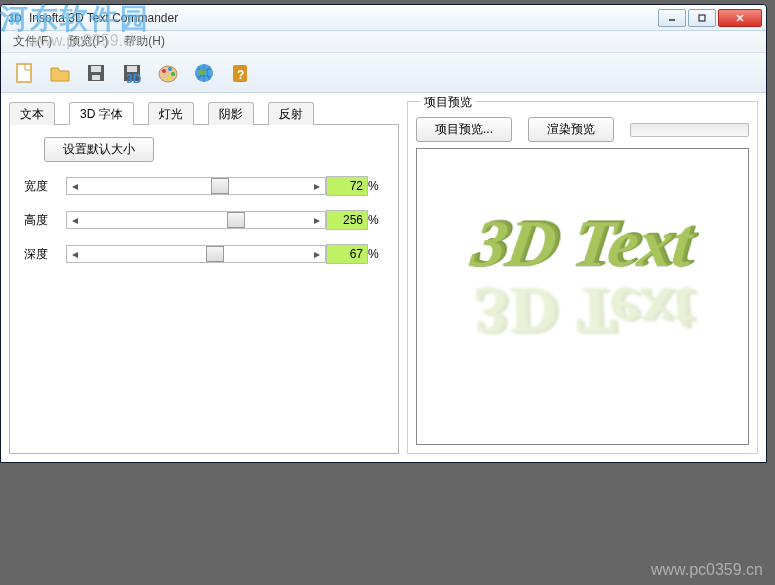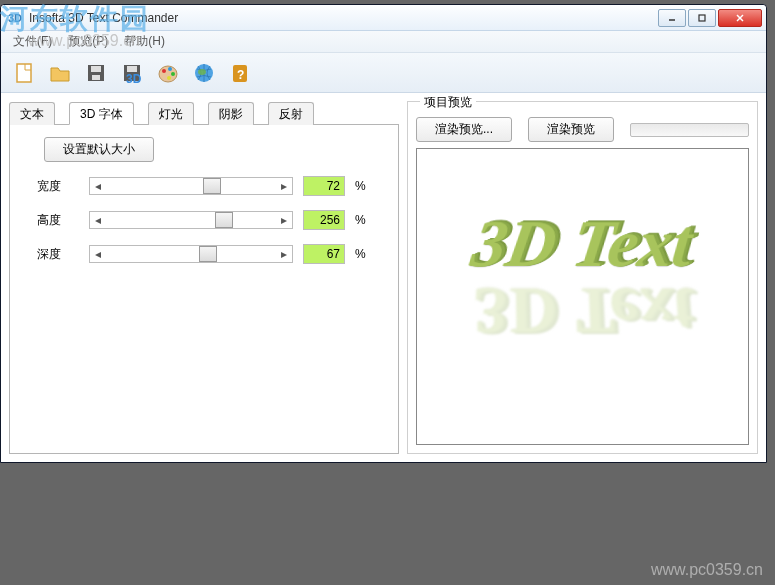--- a/index.html
+++ b/index.html
@@ -29,21 +29,21 @@
     .content { flex: 1; display: flex; padding: 8px; gap: 8px; background: #fff; }
     
     .left-panel { width: 390px; display: flex; flex-direction: column; }
     .tabs { display: flex; border-bottom: 1px solid #b5b5b5; height: 24px; }
     .tab { padding: 3px 10px; border: 1px solid #b5b5b5; border-bottom: none; background: #f3f3f3; margin-right: 14px; cursor: pointer; border-radius: 3px 3px 0 0; position: relative; top: 1px; }
     .tab.active { background: #fff; border-bottom: 1px solid #fff; z-index: 1; }
     .tab-body { flex: 1; border: 1px solid #b5b5b5; border-top: none; padding: 12px 14px; }
     
     .btn { padding: 3px 18px; border: 1px solid #a9a9a9; border-radius: 3px; background: linear-gradient(#fdfdfd, #ececec); cursor: pointer; display: inline-block; }
     
-    .slider-row { display: flex; align-items: center; margin: 14px 13px; gap: 10px; }
+    .slider-row { display: flex; align-items: center; margin: 14px 0; }
     .slider-label { width: 42px; }
     .slider-track { flex: 1; height: 18px; border: 1px solid #bcbcbc; background: #fff; position: relative; display: flex; align-items: center; }
     .slider-arrow { width: 16px; height: 16px; display: flex; align-items: center; justify-content: center; cursor: pointer; color: #555; }
     .slider-thumb { position: absolute; width: 18px; height: 16px; background: linear-gradient(#f5f5f5, #dcdcdc); border: 1px solid #9a9a9a; top: 0; cursor: pointer; }
     .slider-val { width: 42px; text-align: right; padding: 2px 4px; border: 1px solid #bcbcbc; background: #bef264; }
     .slider-unit { width: 16px; }
     
     .right-panel { flex: 1; display: flex; flex-direction: column; }
     .fieldset { border: 1px solid #cfcfcf; padding: 8px; flex: 1; display: flex; flex-direction: column; }
     .fieldset-label { margin: -16px 0 6px 4px; background: #fff; padding: 0 4px; width: fit-content; }
@@ -186,21 +186,21 @@
           <div class="slider-val">67</div>
           <div class="slider-unit">%</div>
         </div>
       </div>
     </div>
 
     <div class="right-panel">
       <div class="fieldset">
         <div class="fieldset-label">项目预览</div>
         <div class="preview-btns">
-          <span class="btn">渲染预览...</span>
+          <span class="btn">项目预览...</span>
           <span class="btn">渲染预览</span>
           <div class="progress"></div>
         </div>
         <div class="preview">
           <div style="display:flex;flex-direction:column;align-items:center">
             <div class="text3d">3D Text</div>
             <div class="text3d reflection">3D Text</div>
           </div>
         </div>
       </div>

